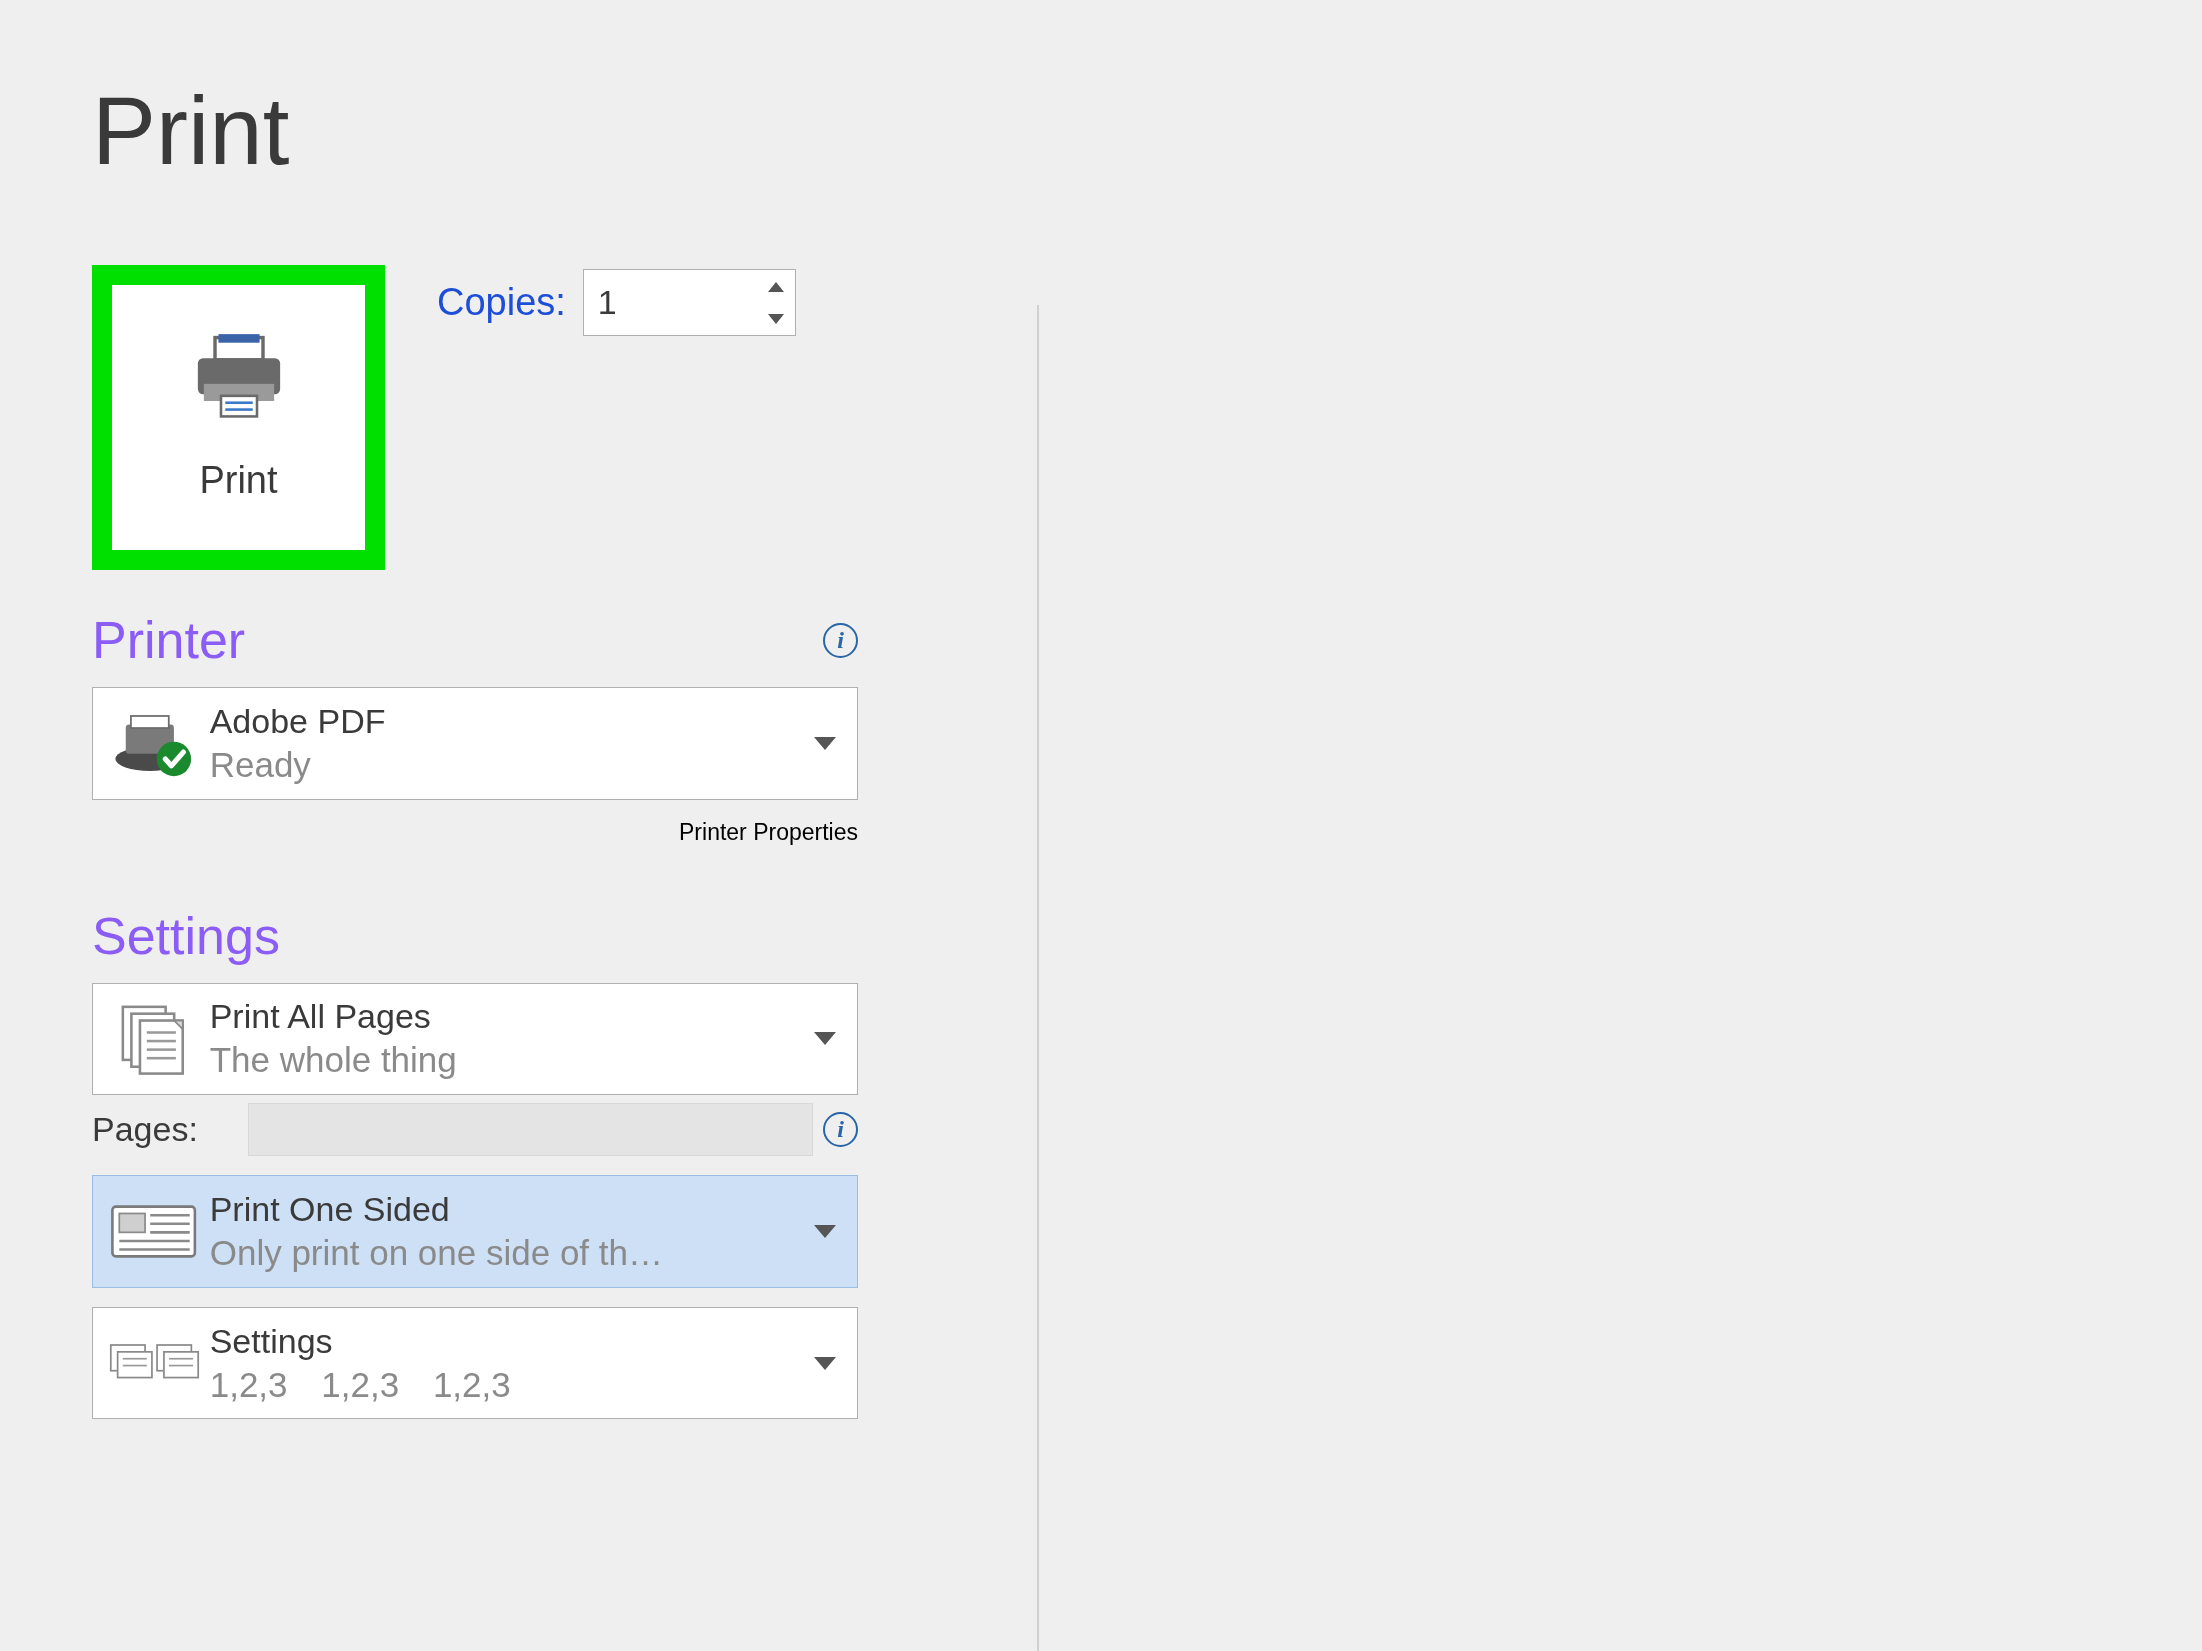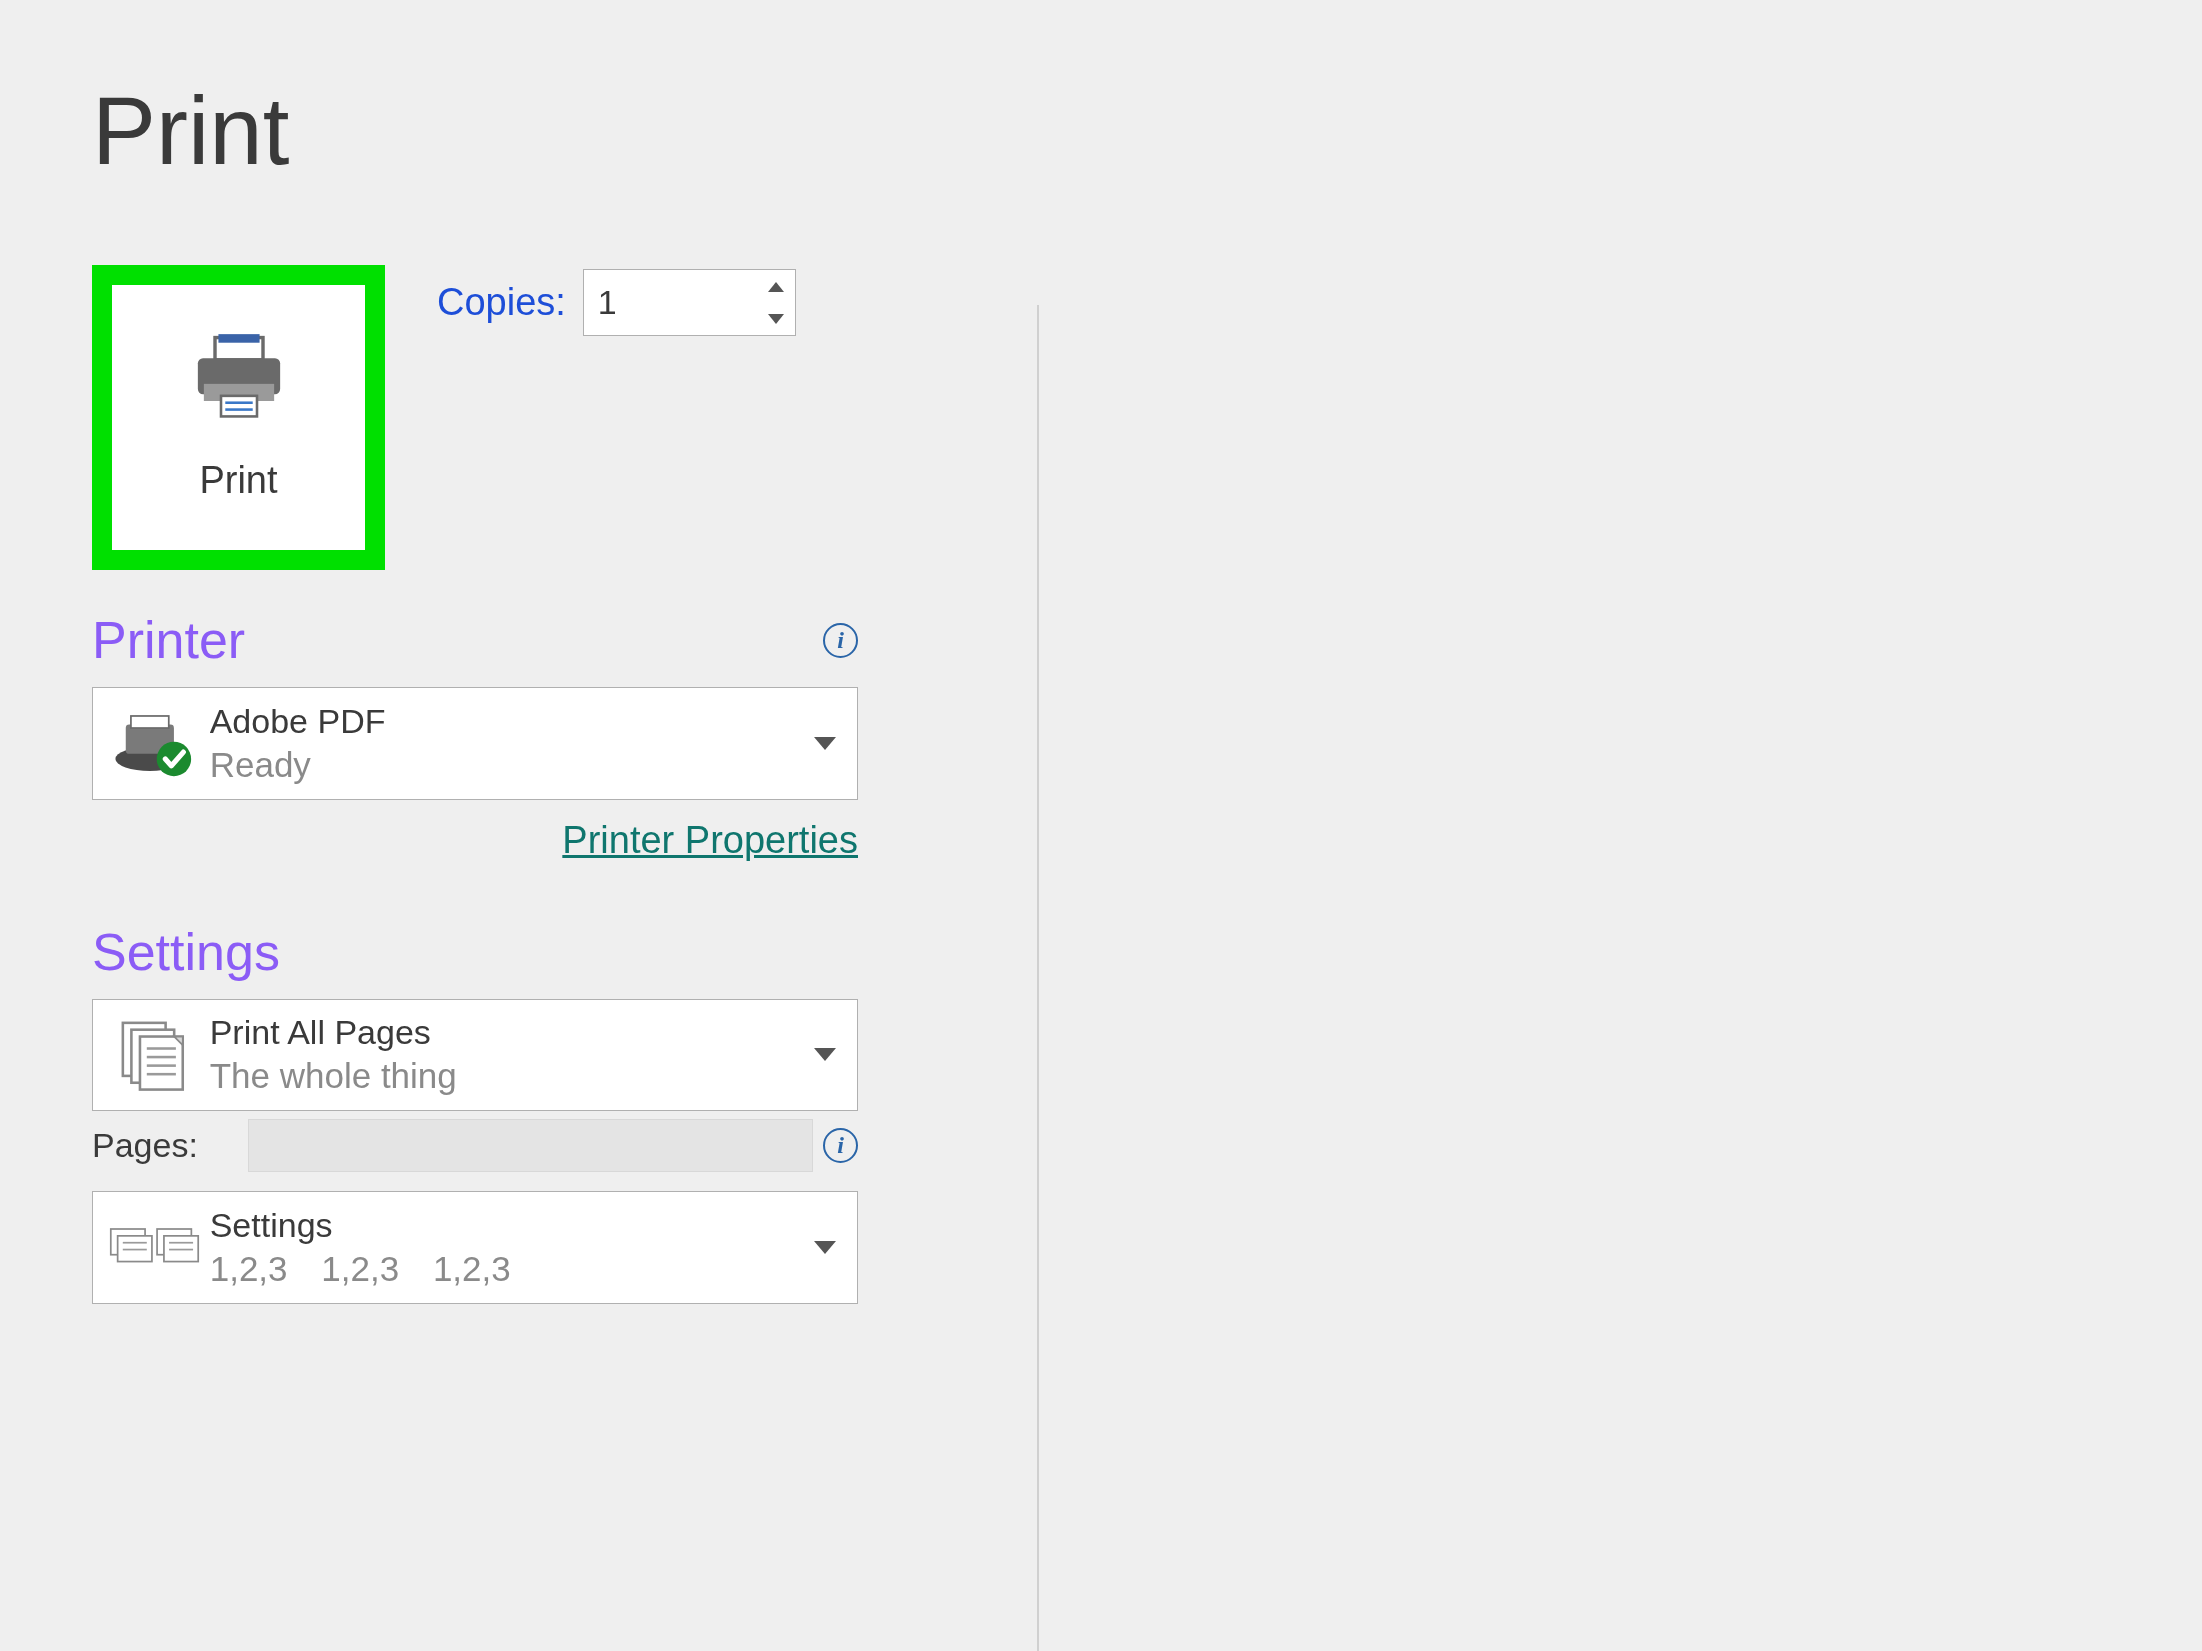--- a/index.html
+++ b/index.html
@@ -197,23 +197,22 @@
     background: #cde0f6;
     border-color: #9cbde2;
   }
 
   .printer-props {
     width: 766px;
     text-align: right;
     margin-top: 19px;
   }
   .printer-props a {
-    color: #0f766e;
-    font-size: 38px;
-    text-decoration: underline;
+    color: #000000;
+    font-size: 23px;
     cursor: pointer;
   }
 
   .settings-heading {
     margin-top: 60px;
   }
 
   
   .pages-row {
     display: flex;
@@ -338,20 +337,38 @@
     </div>
     <div class="dd-caret"></div>
   </div>
 
   <div class="pages-row">
     <span class="pages-label">Pages:</span>
     <input class="pages-input" type="text" value="" style="">
     <span class="info-icon pages-info-wrap">i</span>
   </div>
 
+  <div class="dropdown hovered" style="margin-top:19px;">
+    <div class="dd-icon">
+      <svg width="95" height="67" viewBox="0 0 110 78">
+        <rect x="6" y="10" width="96" height="58" rx="4" fill="#ffffff" stroke="#7a7a7a" stroke-width="3"></rect>
+        <rect x="14" y="18" width="30" height="22" fill="#cfcfcf" stroke="#8a8a8a" stroke-width="2"></rect>
+        <line x1="50" y1="20" x2="96" y2="20" stroke="#8a8a8a" stroke-width="3"></line>
+        <line x1="50" y1="30" x2="96" y2="30" stroke="#8a8a8a" stroke-width="3"></line>
+        <line x1="50" y1="40" x2="96" y2="40" stroke="#8a8a8a" stroke-width="3"></line>
+        <line x1="14" y1="50" x2="96" y2="50" stroke="#8a8a8a" stroke-width="3"></line>
+        <line x1="14" y1="60" x2="96" y2="60" stroke="#8a8a8a" stroke-width="3"></line>
+      </svg>
+    </div>
+    <div class="dd-text">
+      <span class="dd-primary">Print One Sided</span>
+      <span class="dd-secondary">Only print on one side of th…</span>
+    </div>
+    <div class="dd-caret"></div>
+  </div>
 
   <div class="dropdown" style="margin-top:19px;">
     <div class="dd-icon">
       <svg width="95" height="60" viewBox="0 0 110 70">
         <g>
           <rect x="4" y="14" width="40" height="30" fill="#ffffff" stroke="#8a8a8a" stroke-width="2"></rect>
           <rect x="12" y="22" width="40" height="30" fill="#ffffff" stroke="#8a8a8a" stroke-width="2"></rect>
           <line x1="18" y1="30" x2="46" y2="30" stroke="#9a9a9a" stroke-width="2"></line>
           <line x1="18" y1="38" x2="46" y2="38" stroke="#9a9a9a" stroke-width="2"></line>
         </g>

